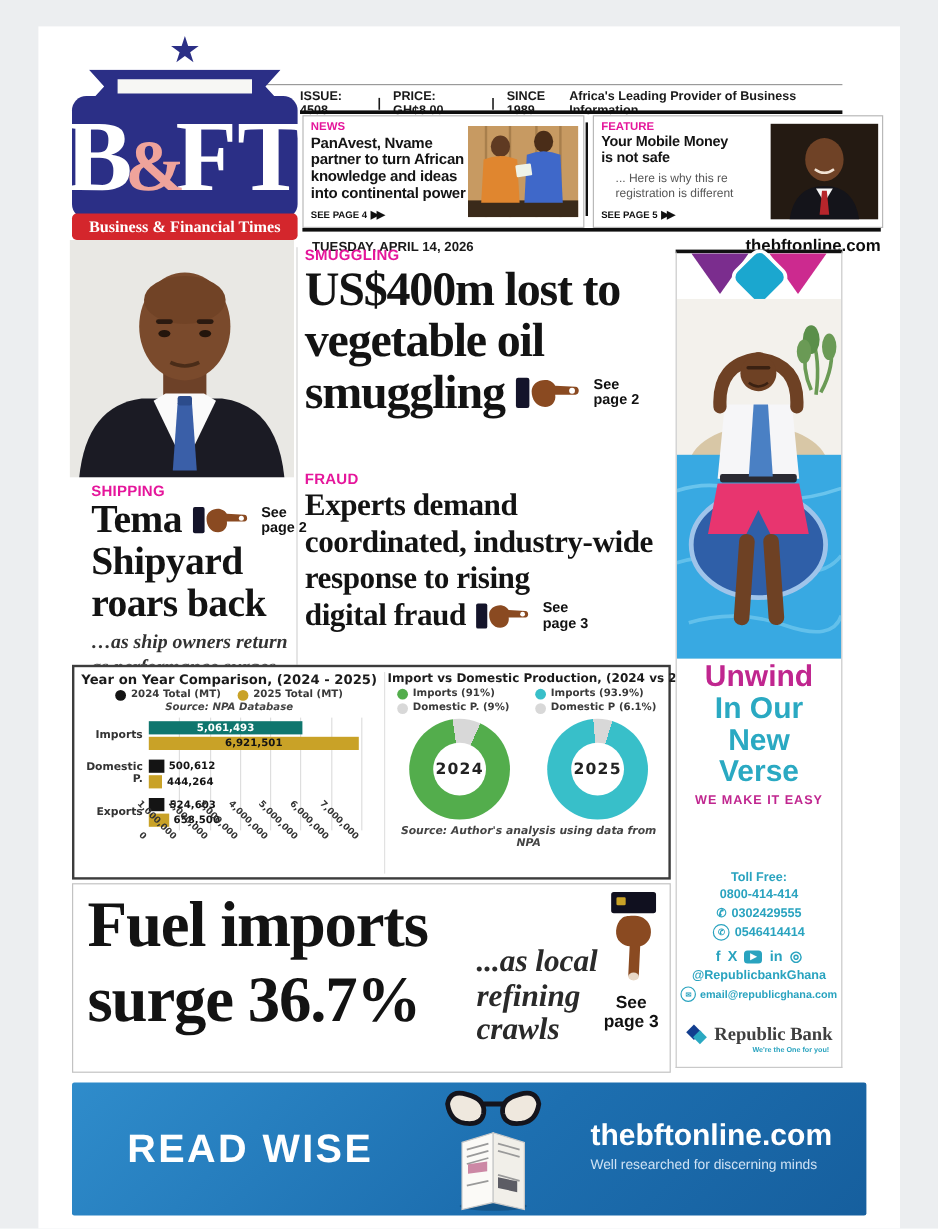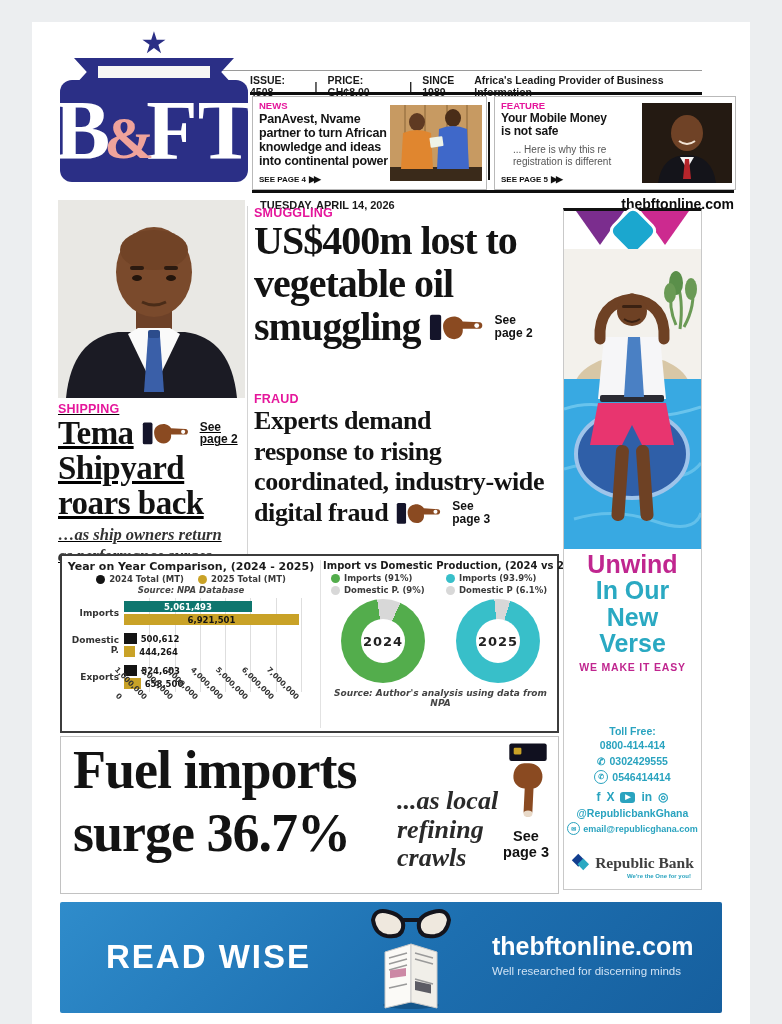--- a/index.html
+++ b/index.html
@@ -48,21 +48,21 @@
   .story-smuggling{position:absolute;left:222px;top:184px;width:306px;}
   .story-smuggling .hl{font-size:40px;line-height:1.07;letter-spacing:-1px;}
   .hl-row{display:flex;align-items:center;gap:8px;}
   .see-stack{font:700 12px/1.08 "Liberation Sans",sans-serif;color:#111;}
   .hand-right{width:58px;height:34px;flex:0 0 auto;}
 
   .story-fraud{position:absolute;left:222px;top:370px;width:312px;}
   .story-fraud .hl{font-size:26px;line-height:1.18;letter-spacing:-.4px;}
 
   .portrait{position:absolute;left:26px;top:178px;width:187px;height:198px;}
-  .story-shipping{position:absolute;left:26px;top:380px;width:194px;text-decoration:underline;}
+  .story-shipping{position:absolute;left:44px;top:380px;width:194px;}
   .story-shipping .hl{font-size:33px;line-height:1.06;letter-spacing:-.5px;}
   .standfirst{font:700 italic 16.5px/1.25 "Liberation Serif",serif;color:#333;margin-top:4px;}
 
   
   .charts-panel{position:absolute;left:28px;top:532px;width:499px;height:179px;border:2px solid #3c3c3c;background:#fff;box-sizing:border-box;}
   .chart-title{font:700 11px "DejaVu Sans",sans-serif;color:#1b1b1b;text-align:center;white-space:nowrap;}
   .chart-legend{display:flex;justify-content:center;gap:14px;margin-top:1px;}
   .legend-item{display:flex;align-items:center;gap:4px;font:700 8.5px "DejaVu Sans",sans-serif;color:#3a3a3a;}
   .legend-dot{width:9px;height:9px;border-radius:50%;flex:0 0 auto;}
   .chart-source{font:700 italic 8.5px "DejaVu Sans",sans-serif;color:#444;text-align:center;margin-top:1px;}
@@ -151,20 +151,21 @@
   <div class="logo">
     <div class="logo-star">★</div>
     <div class="logo-ribbon">
           <div class="ribbon-inner"></div>
         </div>
     <div class="logo-box">
       <span class="logo-b">B</span>
       <span class="logo-amp">&amp;</span>
       <span class="logo-ft">FT</span>
     </div>
+    <div class="logo-strip">Business &amp; Financial Times</div>
   </div>
 
   <div class="teaser t-news">
     <div class="kicker-sm">NEWS</div>
     <div class="teaser-title">PanAvest, Nvame partner to turn African knowledge and ideas into continental power</div>
     <div class="teaser-see"><span>SEE PAGE 4</span><span class="arr">▶▶</span></div>
     <svg class="teaser-photo" style="right:4px;top:8px;" width="92" height="76" viewBox="0 0 92 76">
       <rect width="92" height="76" fill="#c79a62"></rect>
       <rect x="14" width="2" height="76" fill="#a87f4c"></rect>
           <rect x="34" width="2" height="76" fill="#a87f4c"></rect>
@@ -249,22 +250,22 @@
         <path d="M15 17 C15 10 22 6 29 7 C33 8 35 10 36 12 L54 13 C58 13 58 20 54 20 L36 20 C37 26 33 31 27 31 C19 31 15 24 15 17 Z" fill="#8a4a21"></path>
         <circle cx="51" cy="16.5" r="2.6" fill="#fff"></circle>
       </svg>
       <span class="see-stack"><span>See</span><br><span>page 2</span></span>
     </div>
   </div>
 
   <div class="story-fraud">
     <div class="kicker">FRAUD</div>
     <div class="serif-head hl">Experts demand</div>
+    <div class="serif-head hl">coordinated, industry-wide</div>
     <div class="serif-head hl">response to rising</div>
-    <div class="serif-head hl">coordinated, industry-wide</div>
     <div class="hl-row">
       <span class="serif-head hl">digital fraud</span>
       <svg class="hand-right" style="width:48px;height:28px;" viewBox="0 0 62 36">
         <rect x="1" y="5" width="12" height="27" rx="2" fill="#14142a"></rect>
         <path d="M15 17 C15 10 22 6 29 7 C33 8 35 10 36 12 L54 13 C58 13 58 20 54 20 L36 20 C37 26 33 31 27 31 C19 31 15 24 15 17 Z" fill="#8a4a21"></path>
         <circle cx="51" cy="16.5" r="2.6" fill="#fff"></circle>
       </svg>
       <span class="see-stack"><span>See</span><br><span>page 3</span></span>
     </div>
   </div>

